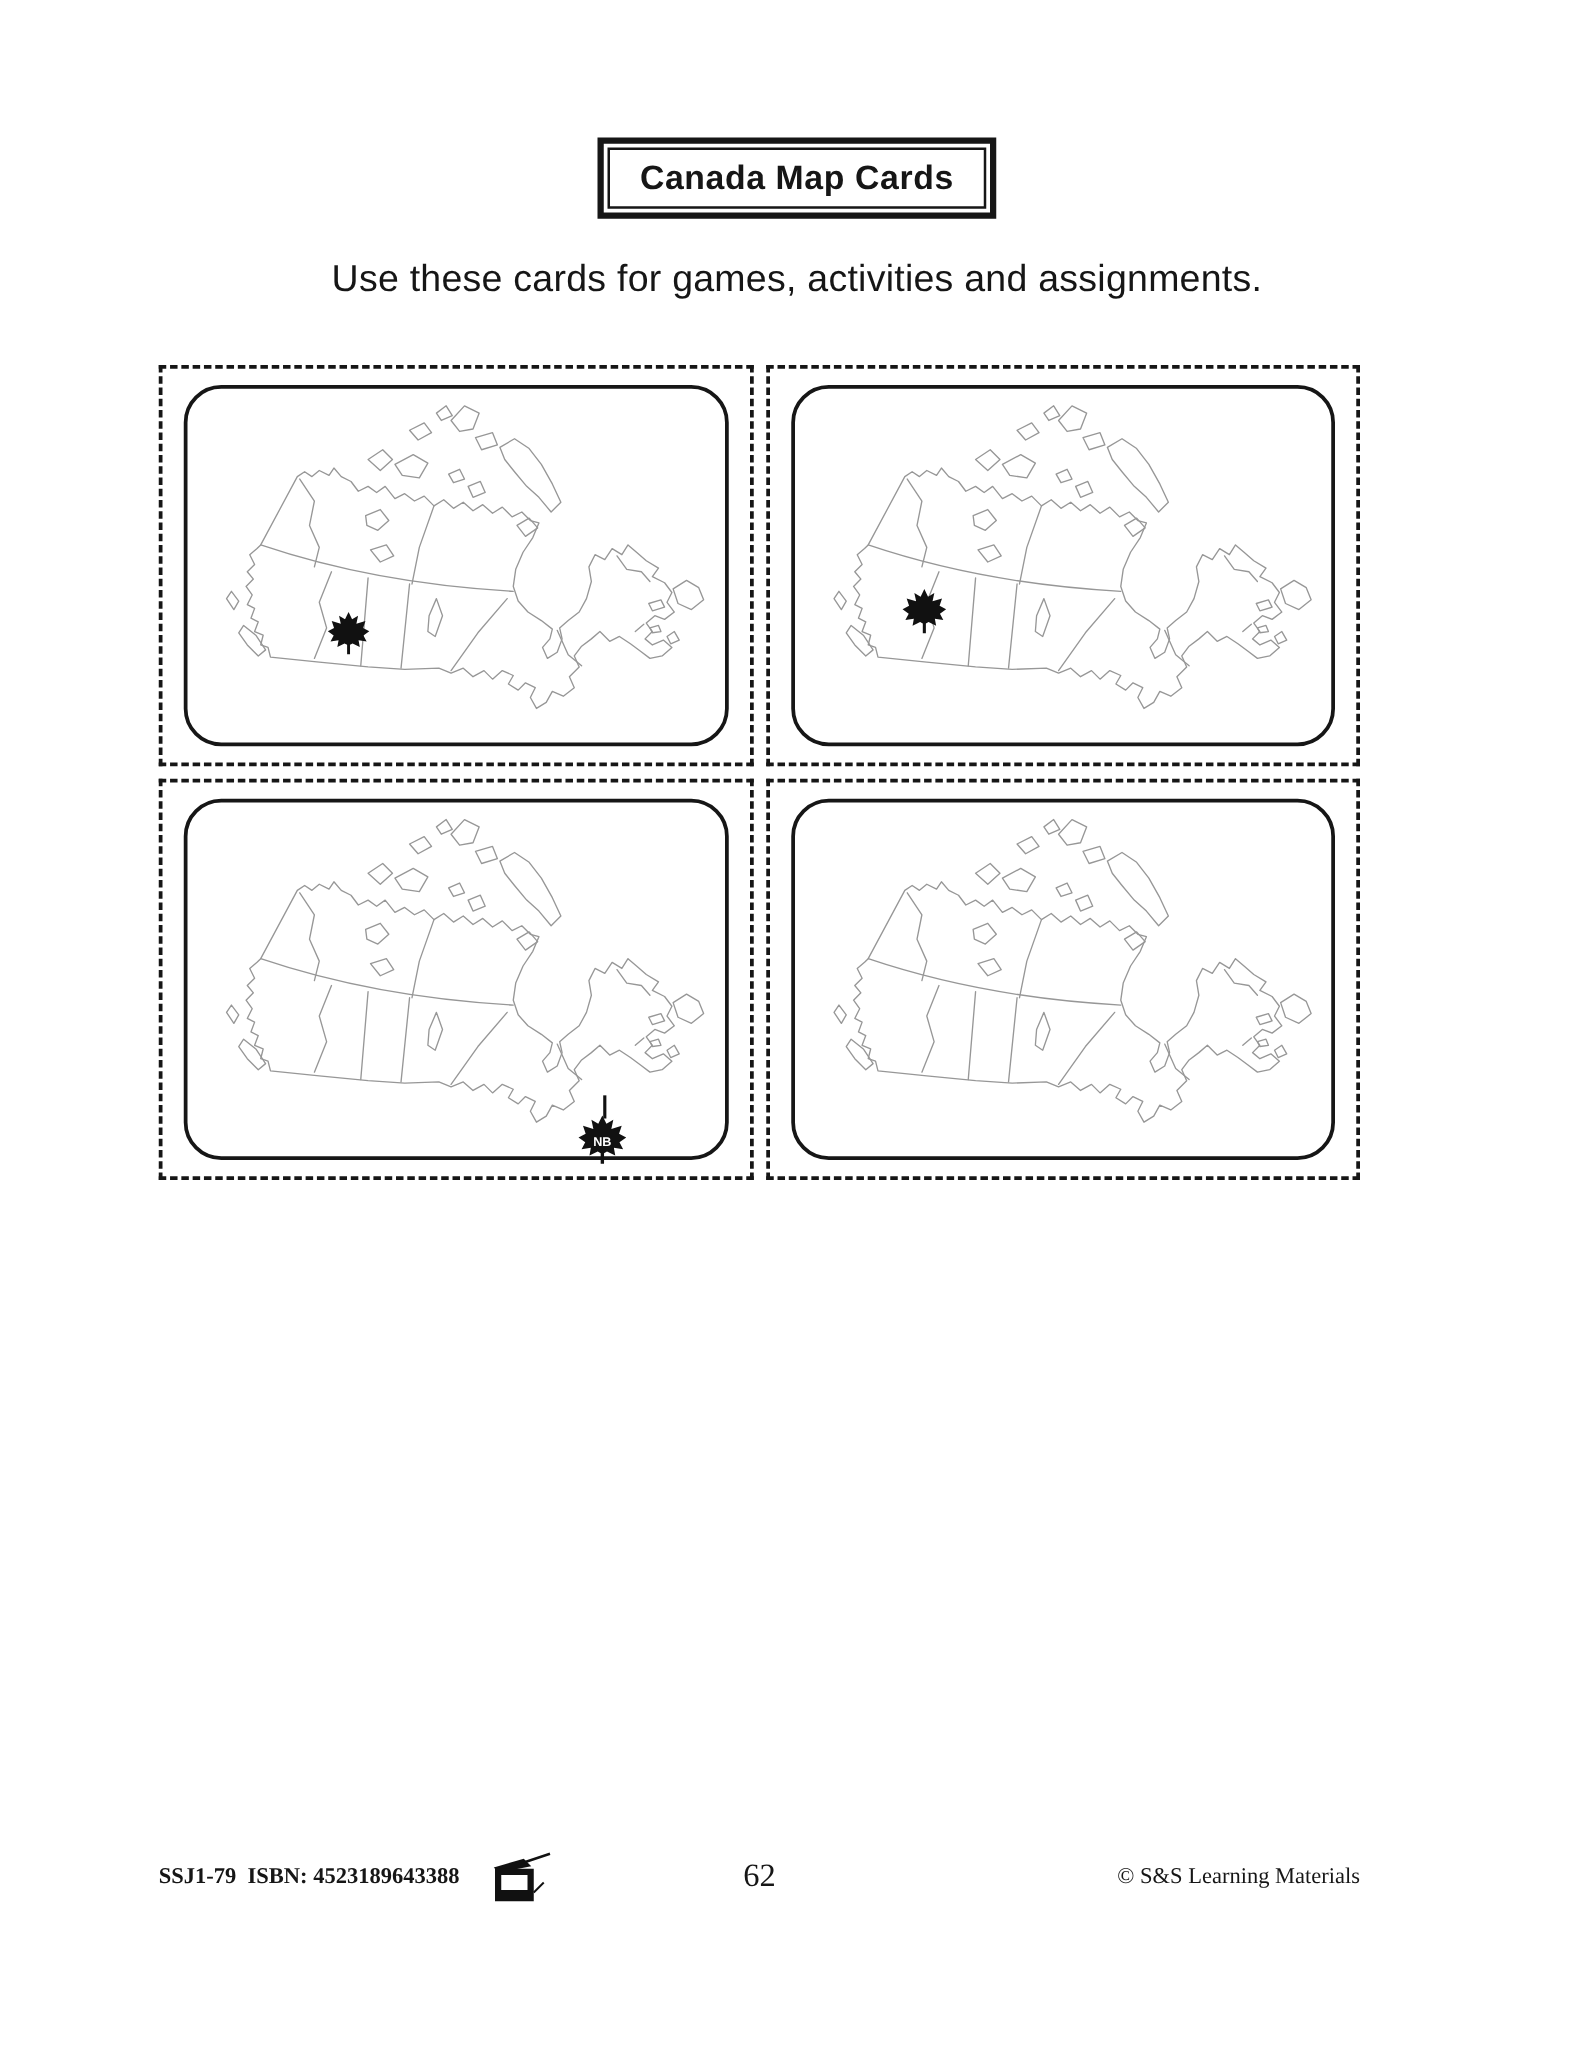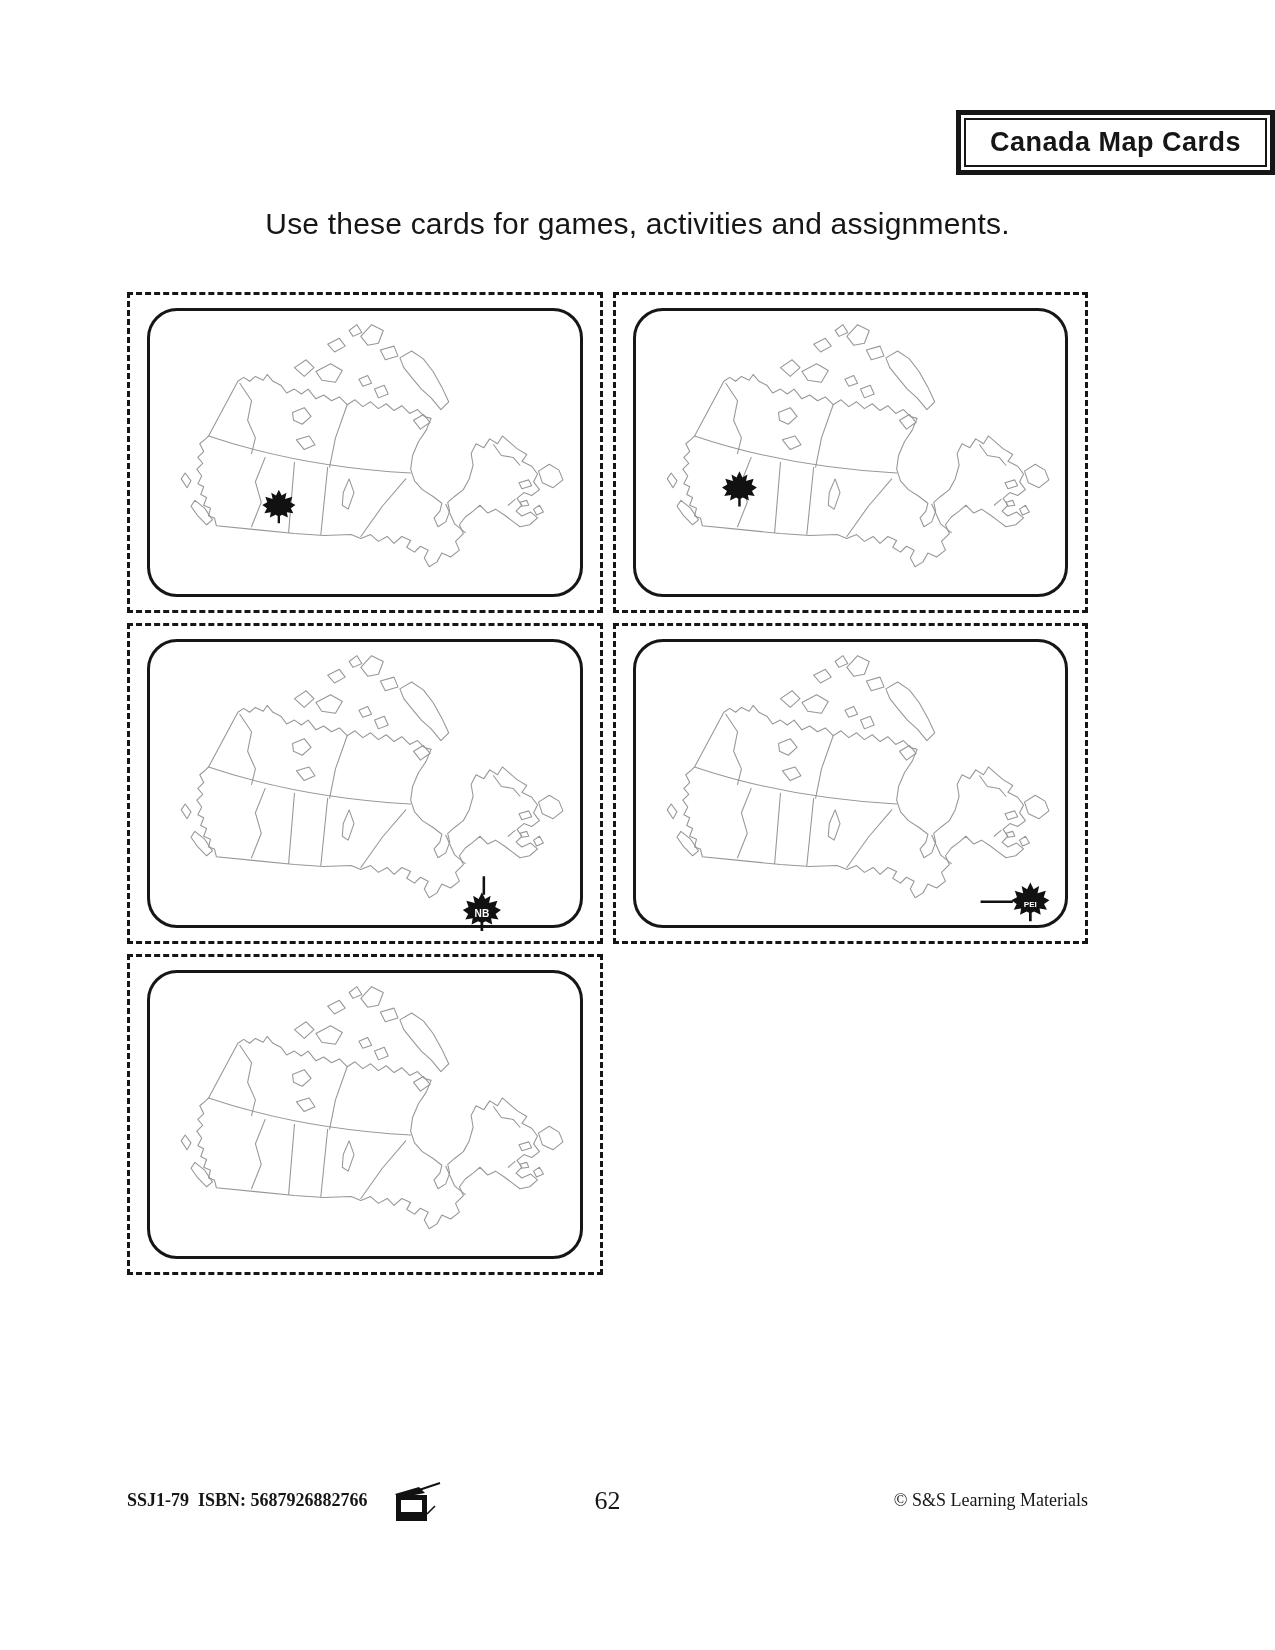--- a/index.html
+++ b/index.html
@@ -13,21 +13,21 @@
   .sheet{
     position:relative;
     width:1275px;height:1650px;
     background:#ffffff;
     margin:0 auto;
     font-family:"Liberation Sans", sans-serif;
     color:var(--ink);
     overflow:hidden;
   }
   
-  .title-wrap{position:absolute;top:110px;left:0;right:0;display:flex;justify-content:flex-end;}
+  .title-wrap{position:absolute;top:110px;left:0;right:0;display:flex;justify-content:center;}
   .title-box{border:5px solid var(--ink);padding:3px;background:#fff;}
   .title-inner{border:2px solid var(--ink);padding:7px 24px;}
   .title-text{
     font-size:27px;font-weight:bold;letter-spacing:0.5px;
     font-family:"Liberation Sans", sans-serif;white-space:nowrap;
   }
   
   .subtitle{
     position:absolute;top:207px;left:0;right:0;
     text-align:center;font-size:30px;letter-spacing:0.2px;
@@ -174,47 +174,35 @@
           <line class="pointer-line" x1="342" y1="240" x2="342" y2="259"></line>
           <g transform="translate(340,276) scale(1.15)">
             <use href="#maple-leaf" class="leaf-shape"></use>
             <text class="leaf-label" x="0" y="4.6" font-size="9">NB</text>
           </g>
         </svg>
       </div>
     </div>
 
 
-    <div class="cell">
-      <div class="card">
-        <svg viewBox="0 0 440 290" preserveAspectRatio="xMidYMid meet">
-          <use href="#canada-map-outline"></use>
-          <line class="pointer-line" x1="353" y1="266" x2="386" y2="266"></line>
-          <g transform="translate(404,266) scale(1.15)">
-            <use href="#maple-leaf" class="leaf-shape"></use>
-            <text class="leaf-label" x="0" y="4.6" font-size="7.2">PEI</text>
-          </g>
-        </svg>
-      </div>
-    </div>
 
     <div class="cell">
       <div class="card">
         <svg viewBox="0 0 440 290" preserveAspectRatio="xMidYMid meet">
           <use href="#canada-map-outline"></use>
 
         </svg>
       </div>
     </div>
   </div>
 
   <div class="footer">
     <div class="footer-left">
       <span class="code">SSJ1-79</span>
-      <span>ISBN: 5687926882766</span>
+      <span>ISBN: 4523189643388</span>
       <svg class="logo" width="52" height="46" viewBox="0 0 52 46">
         <polygon points="6,14 30,7 36,13 10,18" fill="#111"></polygon>
         <rect x="7" y="15" width="31" height="26" fill="#111"></rect>
         <rect x="12" y="20" width="21" height="12" fill="#fff"></rect>
         <line x1="30" y1="10" x2="51" y2="3" stroke="#111" stroke-width="2"></line>
         <line x1="38" y1="34" x2="46" y2="26" stroke="#111" stroke-width="1.6"></line>
       </svg>
     </div>
     <div class="footer-center">62</div>
     <div class="footer-right">© S&amp;S Learning Materials</div>

